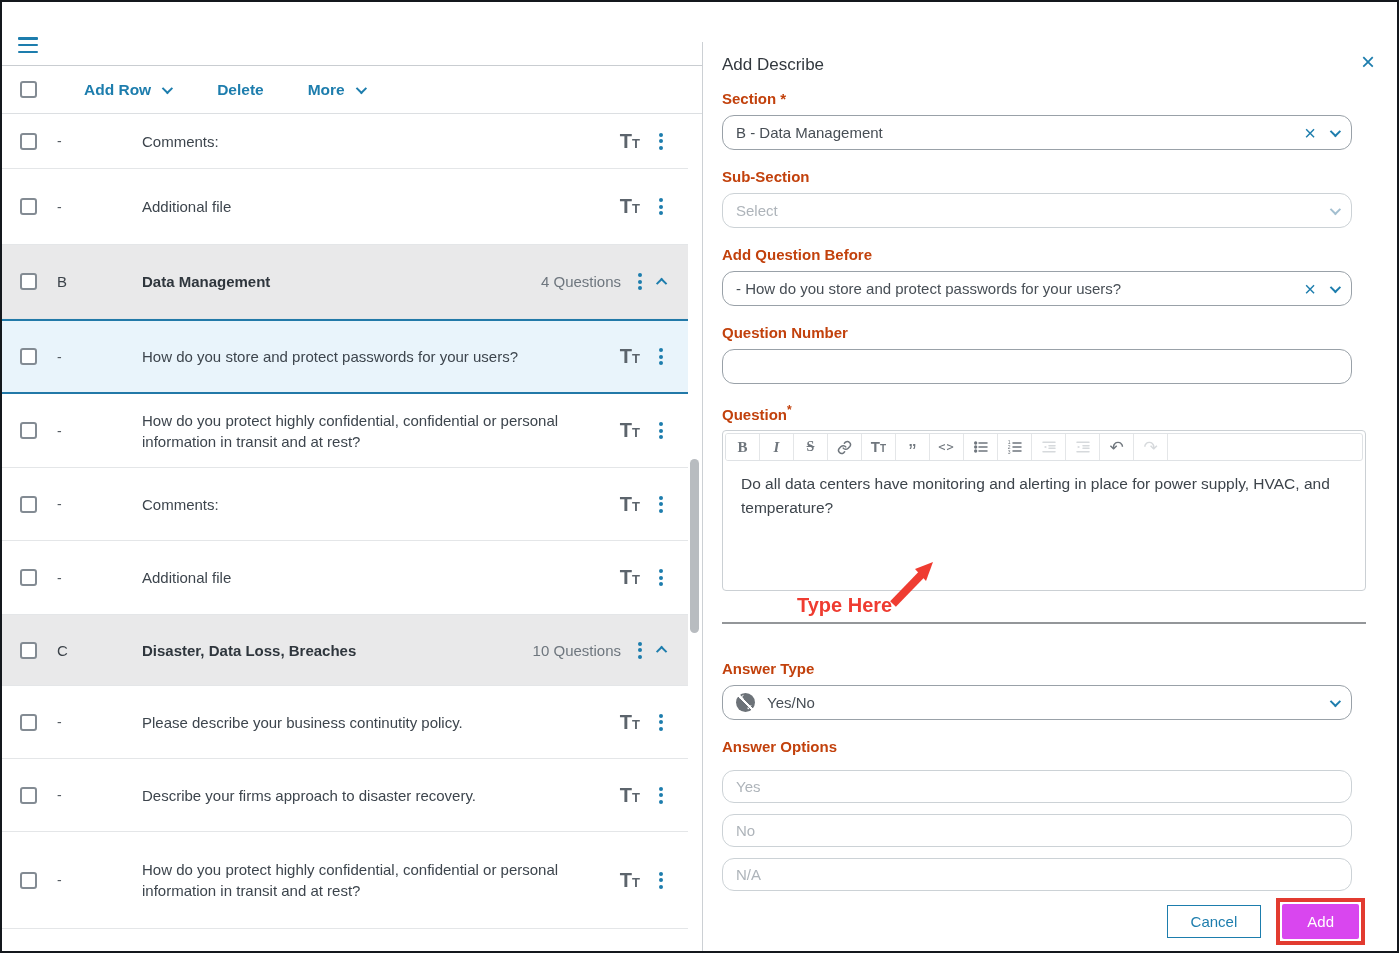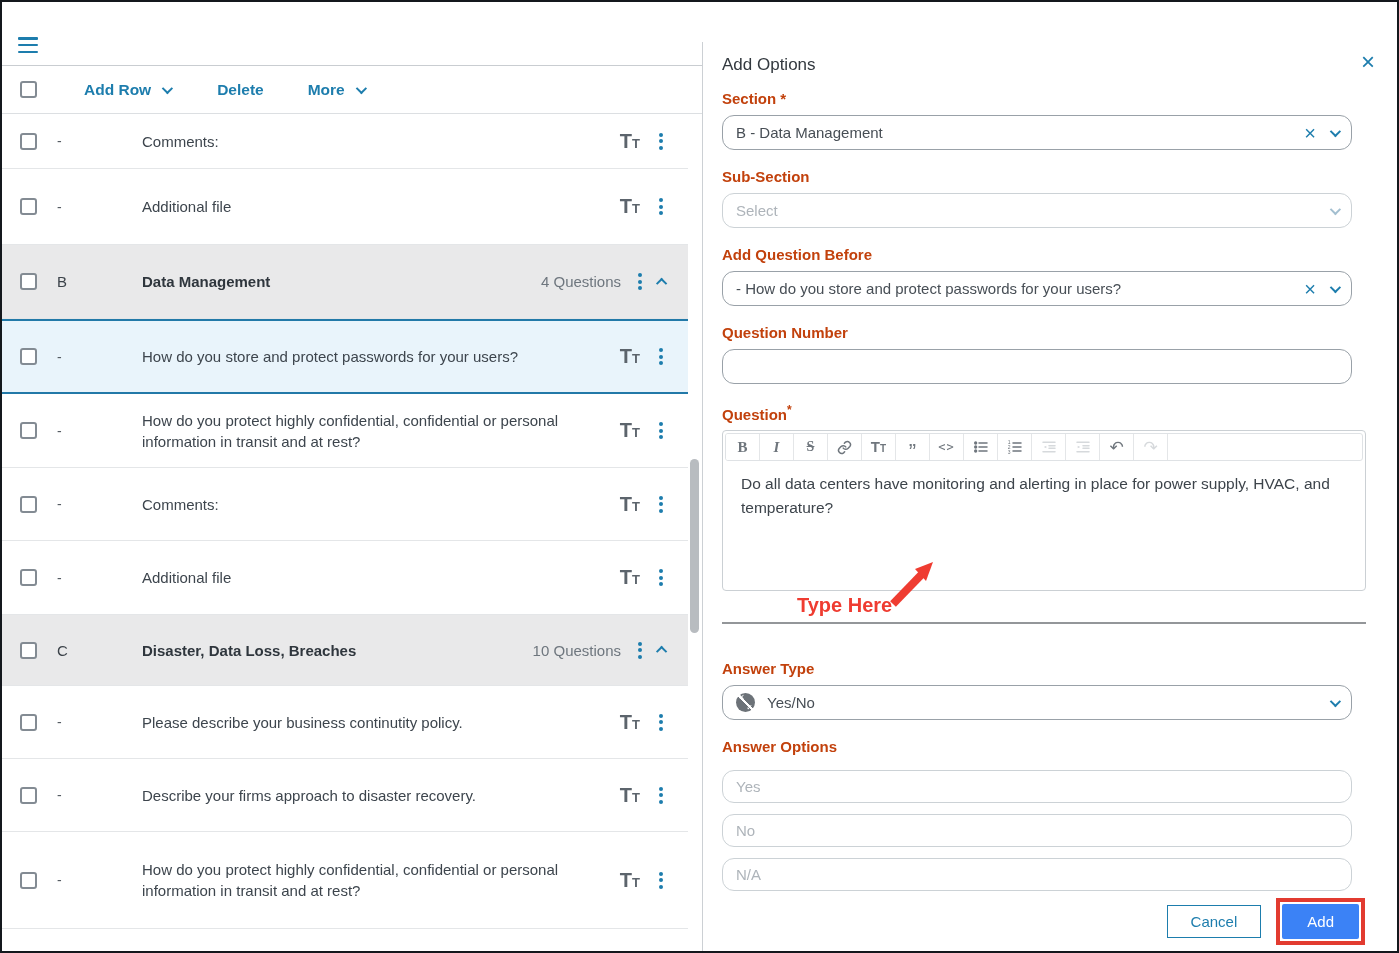--- a/index.html
+++ b/index.html
@@ -94,21 +94,21 @@
 
   .atype-icon { width:19px; height:19px; border-radius:50%; flex:none; position:relative; margin-right:12px;
                 background:linear-gradient(45deg,#6c7278 0 46%,#ffffff 46% 54%,#6c7278 54%); }
   .atype-icon .x { position:absolute; left:3px; top:-1px; color:#fff; font-size:9px; }
   .atype-icon .c { position:absolute; right:2px; bottom:0px; color:#fff; font-size:8px; }
 
   .btn-row { position:absolute; right:36px; top:896px; display:flex; align-items:center; gap:15px; }
   .btn-cancel { height:33px; padding:0 23px; background:#fff; border:1px solid #1d7dad; border-radius:0;
                 color:#1d7dad; font-size:15px; display:flex; align-items:center; cursor:pointer; }
   .red-frame { border:4px solid #e23b30; padding:2px; }
-  .btn-add { height:35px; padding:0 25px; background:#3b82f6; border:none; border-radius:2px;
+  .btn-add { height:35px; padding:0 25px; background:#d946ef; border:none; border-radius:2px;
              color:#fff; font-size:15px; display:flex; align-items:center; cursor:pointer; }
 </style>
 </head>
 <body>
 
 <div class="screen">
 
   <div class="left-panel">
 
     <div class="topbar">
@@ -294,21 +294,21 @@
 
     </div>
 
     <div class="scroll-thumb"></div>
   </div>
 
   <div class="vline"></div>
 
   <div class="right-panel">
 
-    <div class="rp-title">Add Options</div>
+    <div class="rp-title">Add Describe</div>
     <div class="rp-close">×</div>
 
     <div class="flabel" style="top:88px">Section *</div>
     <div class="inp strong" style="top:113px">
       <span>B - Data Management</span>
       <span class="clear-x">×</span>
       <span class="chev down"></span>
     </div>
 
     <div class="flabel" style="top:166px">Sub-Section</div>

